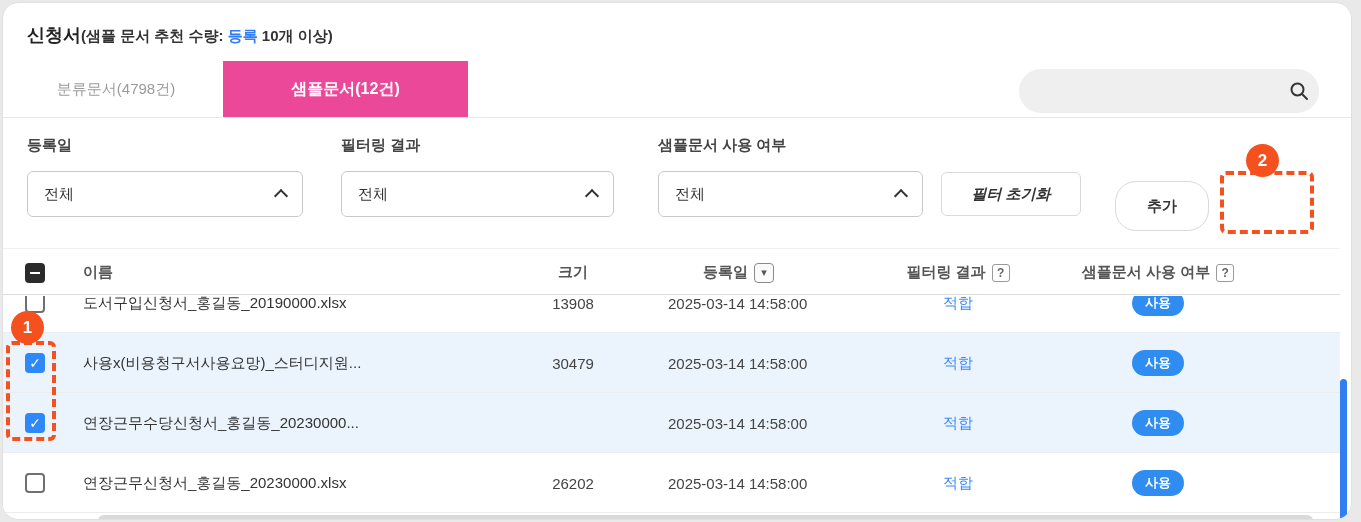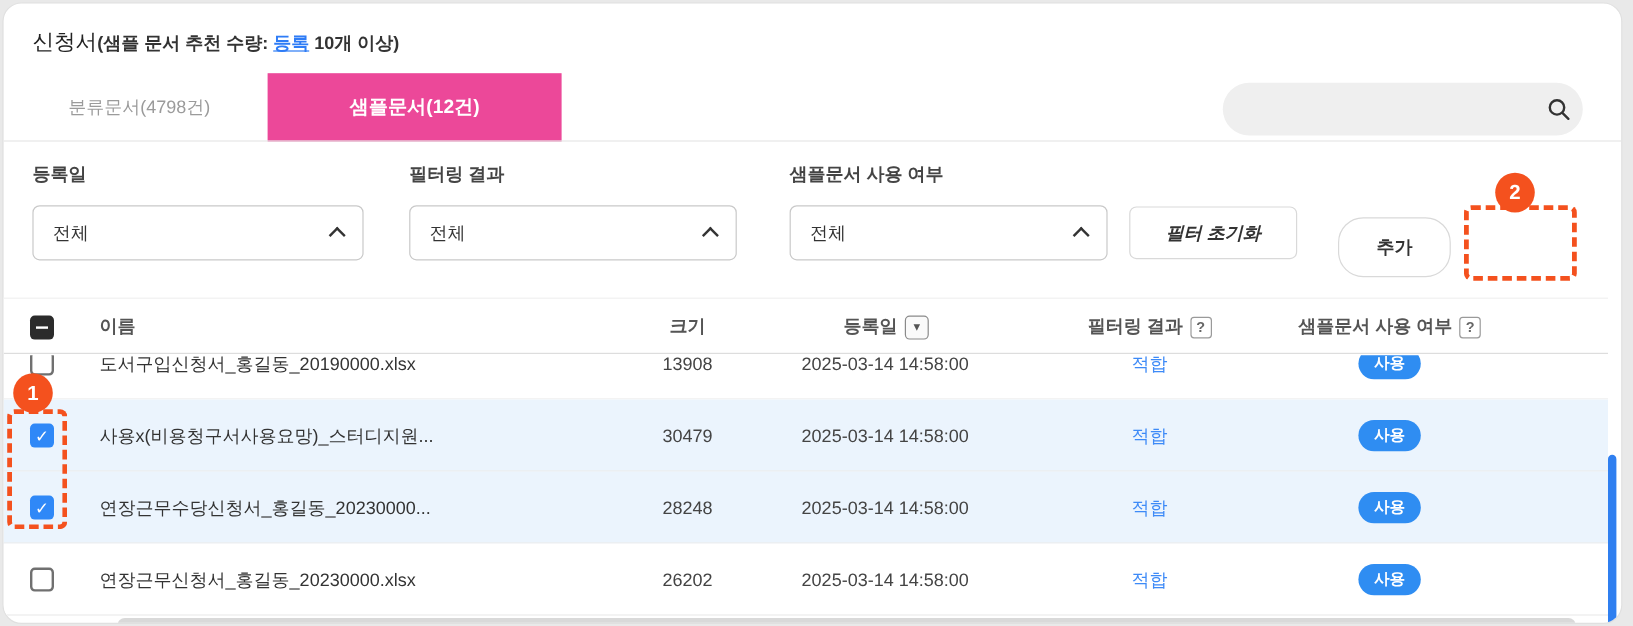--- a/index.html
+++ b/index.html
@@ -9,23 +9,23 @@
     background:#e9e9e9; position:relative; overflow:hidden;
     color:#333;
   }
   #card {
     position:absolute; left:2px; top:2px; width:1350px; height:518px;
     background:#fff; border:1px solid #e0e0e0; border-radius:16px;
     overflow:hidden;
   }
   
   .title-bar { position:absolute; left:24px; top:20px; white-space:nowrap; }
-  .title-main { font-size:18px; font-weight:normal; color:#222; }
+  .title-main { font-size:18px; font-weight:bold; color:#222; }
   .title-sub  { font-size:15px; font-weight:bold; color:#333; }
-  .title-hl   { font-size:15px; font-weight:bold; color:#2e7cf6;text-decoration:underline; }
+  .title-hl   { font-size:15px; font-weight:bold; color:#2e7cf6; }
   
   .tab-line { position:absolute; left:0; top:114px; width:1350px; height:1px; background:#e7e7e7; }
   .tab { position:absolute; top:58px; height:57px; display:flex; align-items:center; justify-content:center;
          font-size:15px; cursor:pointer; }
   .tab-inactive { left:6px; width:214px; color:#9b9b9b; background:#fff; }
   .tab-active   { left:220px; width:245px; color:#fff; background:#ec4899; font-weight:bold; font-size:16px; }
   
   .search-box { position:absolute; left:1016px; top:66px; width:300px; height:44px;
                 background:#efefef; border-radius:22px; display:flex; align-items:center; }
   .search-input { flex:1; border:none; background:transparent; outline:none; padding:0 10px 0 20px;
@@ -185,21 +185,20 @@
       <div class="cell c-use">
           <span class="use-badge">사용</span>
         </div>
     </div>
 
     <div class="row selected">
       <div class="cell c-check">
           <span class="cb checked"></span>
         </div>
       <div class="cell c-name">연장근무수당신청서_홍길동_20230000...</div>
-      <div class="cell c-size">28248</div>
       <div class="cell c-date">2025-03-14 14:58:00</div>
       <div class="cell c-result">적합</div>
       <div class="cell c-use">
           <span class="use-badge">사용</span>
         </div>
     </div>
 
     <div class="row">
       <div class="cell c-check">
           <span class="cb unchecked"></span>

